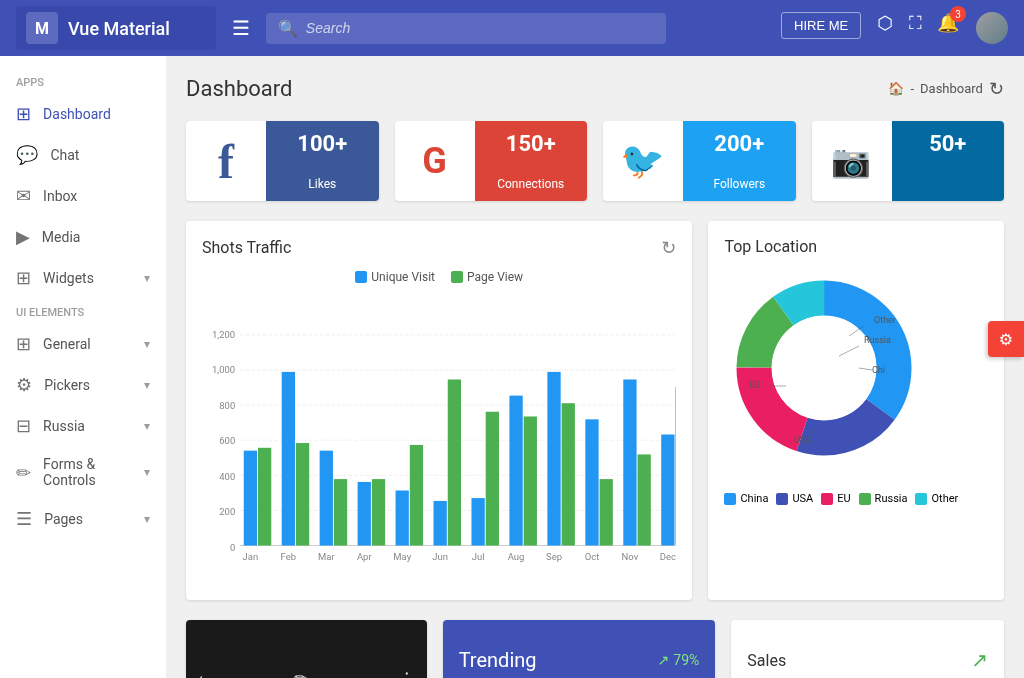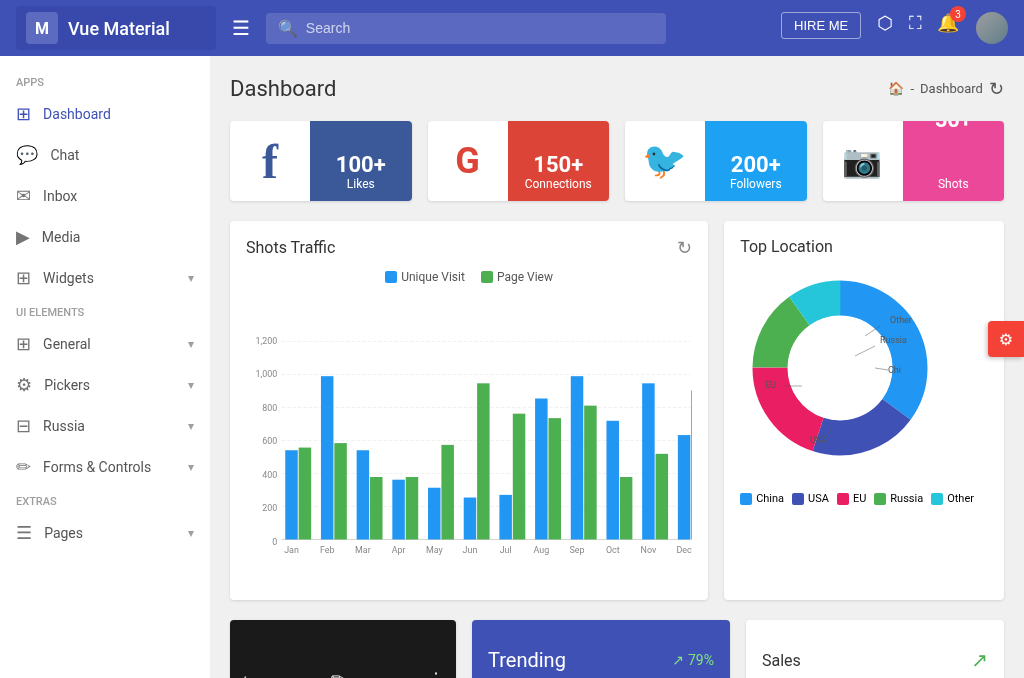--- a/index.html
+++ b/index.html
@@ -23,21 +23,21 @@
     }
     .logo-title { color: #fff; font-size: 18px; font-weight: 500; }
     .topnav-menu-icon { color: #fff; font-size: 20px; cursor: pointer; }
     .topnav-search {
       display: flex; align-items: center;
       background: rgba(255,255,255,0.15); border-radius: 4px;
       padding: 6px 12px; gap: 8px; flex: 1; max-width: 400px;
     }
     .topnav-search input {
       background: transparent; border: none; outline: none;
-      color: #fff; font-size: 14px; width: 100%;
+      color: #fff; font-size: 14px; width: 100%; font-style: italic;
     }
     .topnav-search input::placeholder { color: rgba(255,255,255,0.7); }
     .topnav-right { display: flex; align-items: flex-start; gap: 16px; margin-left: auto; }
     .hire-me-btn {
       background: transparent; border: 1px solid rgba(255,255,255,0.5);
       color: #fff; padding: 5px 12px; border-radius: 3px; font-size: 13px; cursor: pointer;
     }
     .nav-icon { color: #fff; font-size: 18px; cursor: pointer; position: relative; }
     .nav-icon .badge {
       position: absolute; top: -6px; right: -6px;
@@ -45,21 +45,21 @@
       width: 16px; height: 16px; font-size: 10px;
       display: flex; align-items: center; justify-content: center;
     }
     .avatar { width: 32px; height: 32px; border-radius: 50%; background: #9e9e9e; overflow: hidden; cursor: pointer; }
 
     
     .layout { display: flex; flex: 1; overflow: hidden; }
 
     
     .sidebar {
-      width: 210px; background: #fff; flex-shrink: 0;
+      width: 166px; background: #fff; flex-shrink: 0;
       overflow-y: auto; padding: 12px 0;
       box-shadow: 2px 0 4px rgba(0,0,0,0.1);
     }
     .sidebar-section-label {
       font-size: 11px; color: #9e9e9e; font-weight: 500; text-transform: uppercase;
       padding: 8px 16px 4px;
     }
     .sidebar-item {
       display: flex; align-items: center; gap: 12px;
       padding: 10px 16px; cursor: pointer; color: #555; font-size: 14px;
@@ -92,21 +92,21 @@
       flex: 1; background: #fff; border-radius: 4px;
       display: flex; align-items: center; overflow: hidden;
       box-shadow: 0 1px 3px rgba(0,0,0,0.12);
     }
     .social-icon-area {
       display: flex; align-items: center; justify-content: center;
       width: 80px; height: 80px; font-size: 40px; flex-shrink: 0;
     }
     .social-stats {
       flex: 1; display: flex; flex-direction: column; align-items: center;
-      justify-content: flex-end; padding: 10px; color: #fff;
+      justify-content: space-between; padding: 10px; color: #fff;
       height: 80px;
     }
     .social-stats .count { font-size: 22px; font-weight: bold; }
     .social-stats .label { font-size: 12px; }
 
     
     .charts-row { display: flex; gap: 16px; margin-bottom: 20px; }
     .chart-card {
       background: #fff; border-radius: 4px;
       padding: 16px; box-shadow: 0 1px 3px rgba(0,0,0,0.12);
@@ -217,21 +217,20 @@
       <span class="si-icon">⊟</span>
       <span class="si-label">Russia</span>
       <span class="chevron">▾</span>
     </div>
     <div class="sidebar-item">
       <span class="si-icon">✏</span>
       <span class="si-label">Forms &amp; Controls</span>
       <span class="chevron">▾</span>
     </div>
 
-    <div class="sidebar-section-label">Extras</div>
 
     <div class="sidebar-item">
       <span class="si-icon">☰</span>
       <span class="si-label">Pages</span>
       <span class="chevron">▾</span>
     </div>
   </aside>
 
   <main class="main-content">
 
@@ -274,21 +273,21 @@
         <div class="social-stats" style="background:#1da1f2;">
           <span class="count">200+</span>
           <span class="label">Followers</span>
         </div>
       </div>
 
       <div class="social-card">
         <div class="social-icon-area">
           <span style="font-size:32px;">📷</span>
         </div>
-        <div class="social-stats" style="background:#ec4899;gap:45px;">
+        <div class="social-stats" style="background:#0369a1;gap:45px;">
           <span class="count">50+</span>
           <span class="label">Shots</span>
         </div>
       </div>
     </div>
 
     <div class="charts-row">
 
       <div class="chart-card site-traffic">
         <div class="chart-header">

